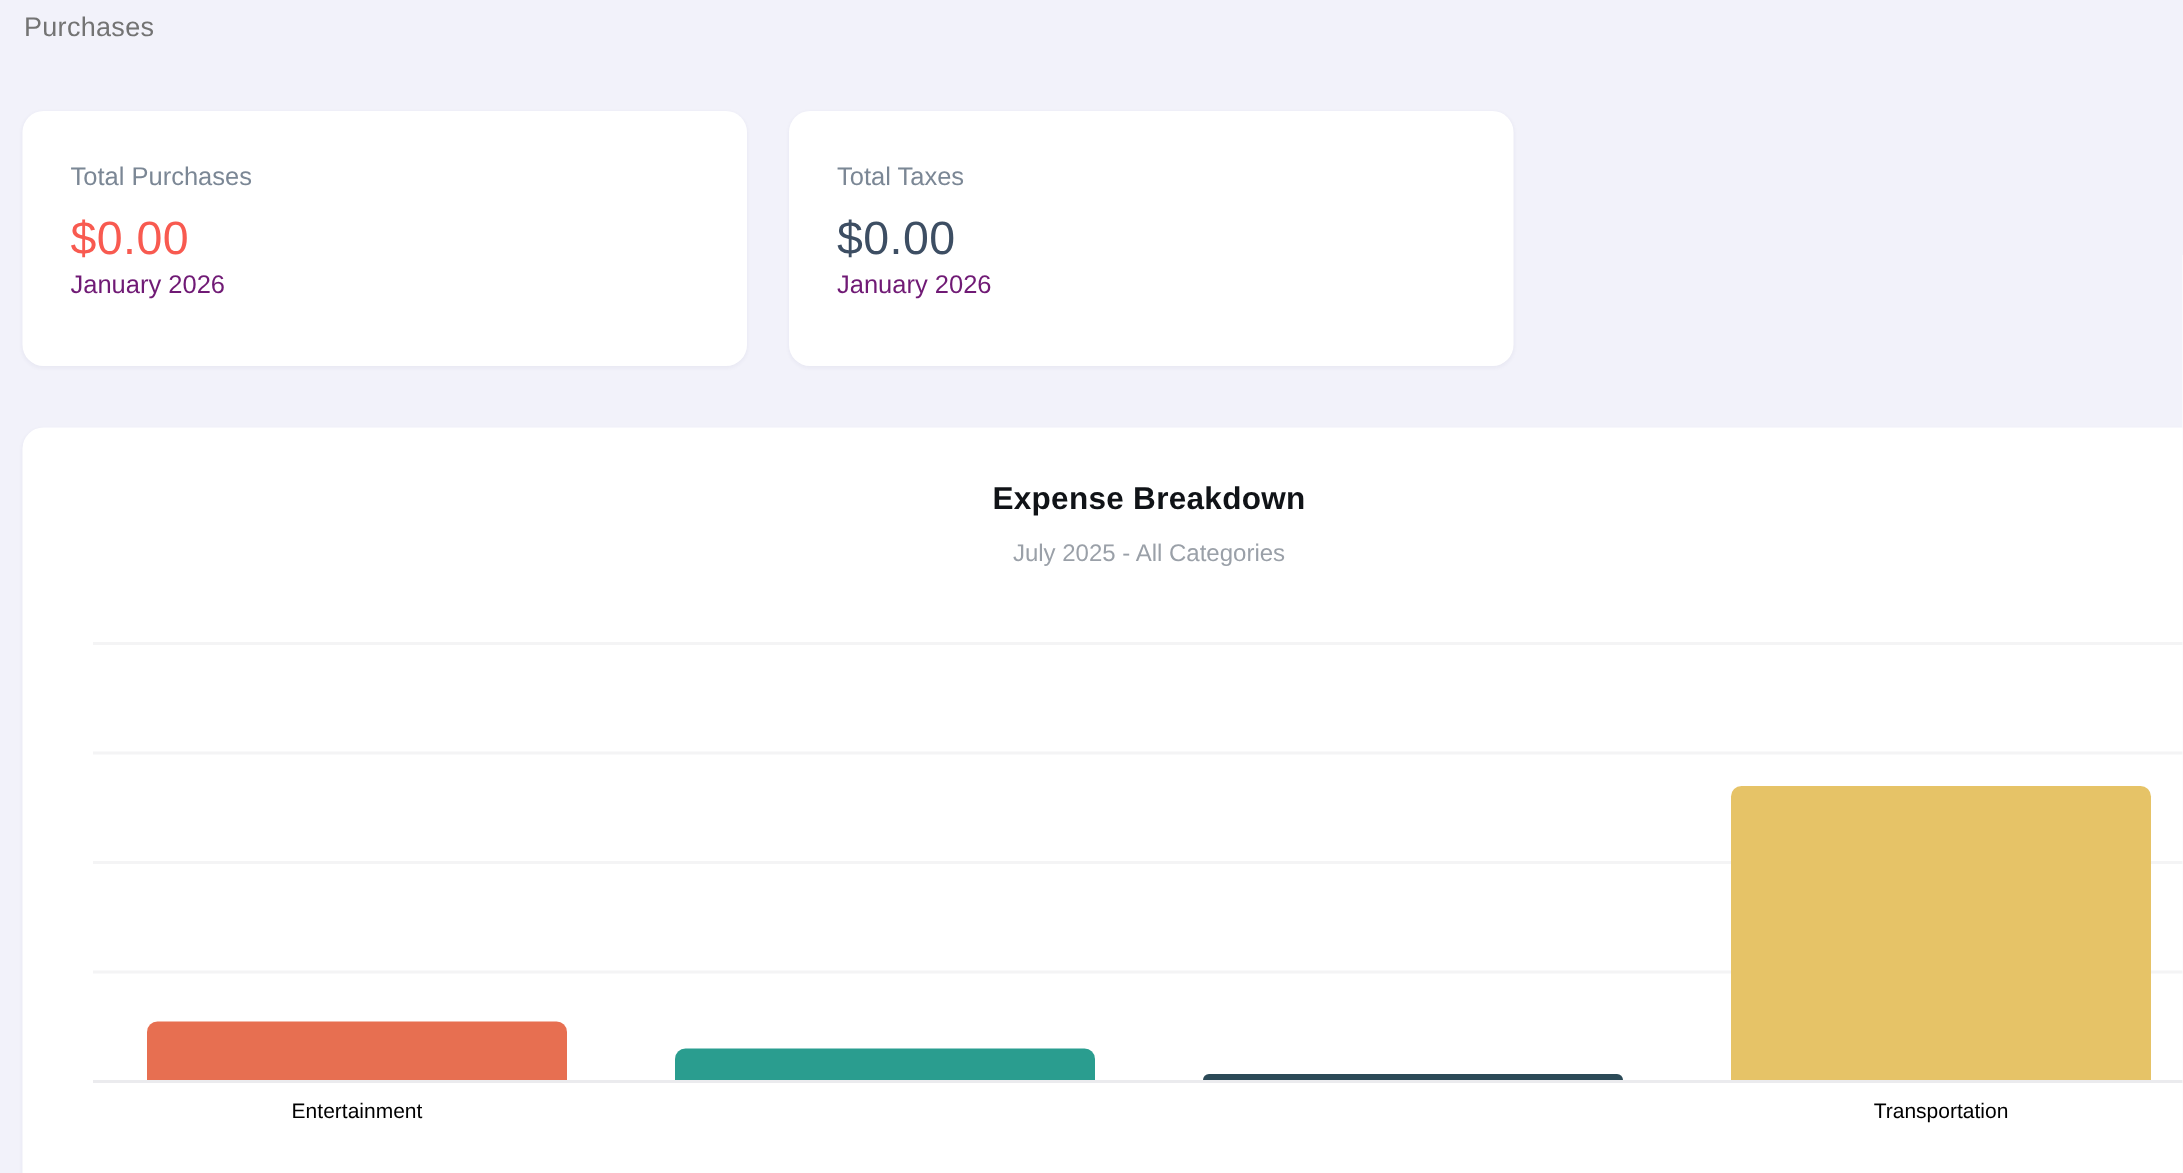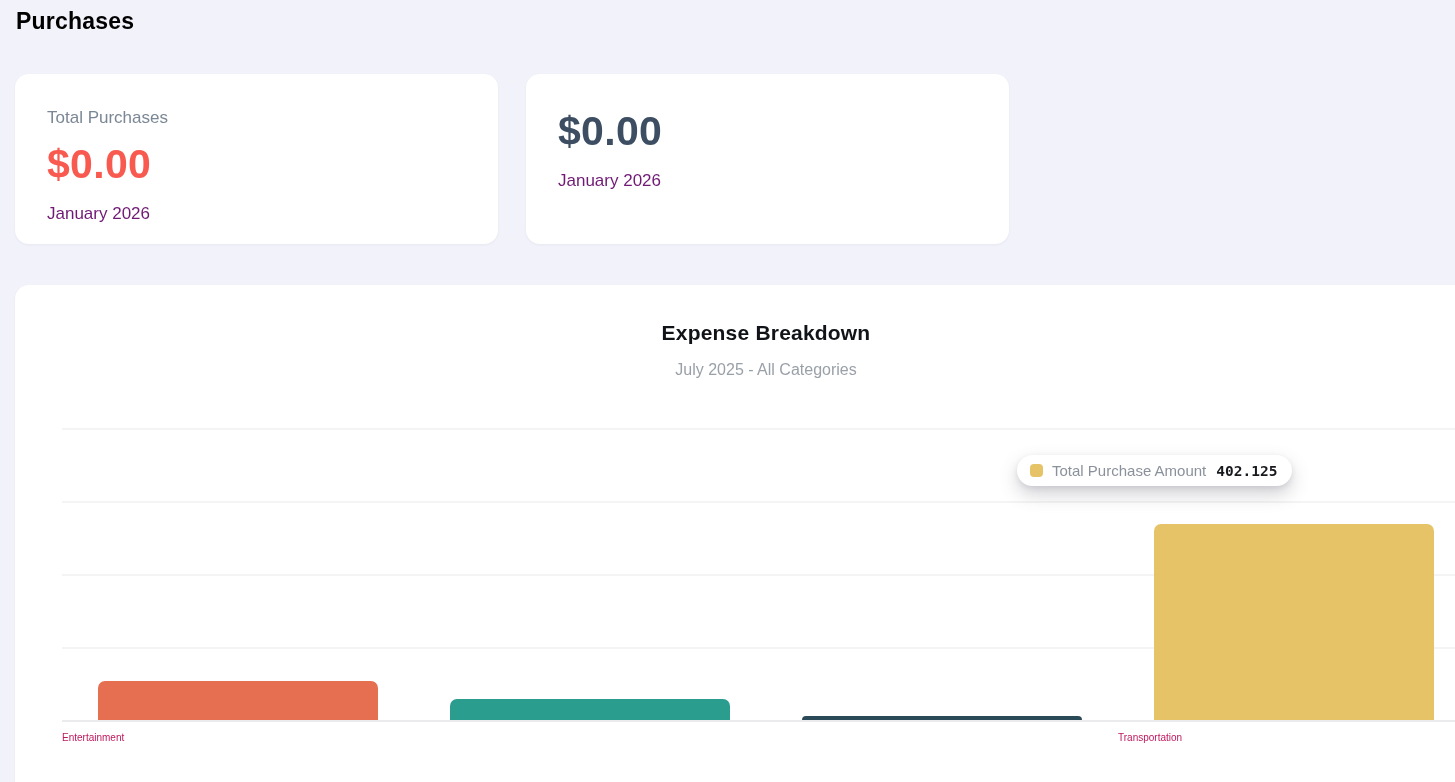--- a/index.html
+++ b/index.html
@@ -5,23 +5,23 @@
   * { margin: 0; padding: 0; box-sizing: border-box; }
   html, body { width: 1455px; height: 782px; overflow: hidden; }
   body {
     background: #f2f2fa;
     font-family: "Liberation Sans", sans-serif;
     position: relative;
   }
   .page-title {
     position: absolute;
     left: 16px; top: 8px;
-    font-size: 23px;
-    font-weight: 700;
-    color: #000000;
+    font-size: 18px;
+    font-weight: 400;
+    color: #737373;
     letter-spacing: 0.2px;
   }
   .cards-row {
     position: absolute;
     left: 15px; top: 74px;
     display: flex;
     gap: 28px;
   }
   .summary-card {
     width: 483px;
@@ -30,24 +30,24 @@
     border-radius: 14px;
     box-shadow: 0 1px 3px rgba(40,40,90,0.05);
     padding: 34px 44px 0 32px;
   }
   .summary-label {
     font-size: 17px;
     color: #7b8795;
     margin-bottom: 13px;
   }
   .summary-amount {
-    font-size: 41px;
-    font-weight: 700;
+    font-size: 31px;
+    font-weight: 400;
     color: #3d4e63;
-    margin-bottom: 16px;
+    margin-bottom: 3px;
     letter-spacing: 0.3px;
   }
   .summary-period {
     font-size: 17px;
     color: #701a75;
   }
   .chart-card {
     position: absolute;
     left: 15px; top: 285px;
     width: 1495px;
@@ -87,23 +87,23 @@
     border-top: 2px solid #f4f4f5;
   }
   .bar {
     position: absolute;
     bottom: 0;
     border-radius: 7px 7px 0 0;
   }
   .xlabel {
     position: absolute;
     top: calc(100% + 12px);
-    text-align: left;
-    font-size: 10px;
-    color: #be185d;
+    text-align: center;
+    font-size: 14px;
+    color: #000000;
   }
   .chart-tooltip {
     position: absolute;
     left: 1002px; top: 170px;
     height: 31px;
     display: flex;
     align-items: center;
     gap: 9px;
     background: #ffffff;
     border-radius: 16px;
@@ -134,20 +134,21 @@
 
 <h1 class="page-title">Purchases</h1>
 
 <div class="cards-row">
   <div class="summary-card">
     <div class="summary-label">Total Purchases</div>
     <div class="summary-amount" style="color: rgb(248, 90, 80);">$0.00</div>
     <div class="summary-period">January 2026</div>
   </div>
   <div class="summary-card">
+    <div class="summary-label">Total Taxes</div>
     <div class="summary-amount" style="color: rgb(61, 78, 99);">$0.00</div>
     <div class="summary-period">January 2026</div>
   </div>
 </div>
 
 <div class="chart-card">
   <div class="chart-head">
     <div class="chart-title">Expense Breakdown</div>
     <div class="chart-subtitle">July 2025 - All Categories</div>
   </div>
@@ -158,18 +159,13 @@
       <div class="gridline" style="top: 50%;"></div>
       <div class="gridline" style="top: 75%;"></div>
       <div class="bar" style="left: 2.55682%; width: 19.8864%; height: 13.3333%; background-color: rgb(231, 111, 81);"></div>
       <div class="xlabel" style="left: 0%; width: 25%;">Entertainment</div>
       <div class="bar" style="left: 27.5568%; width: 19.8864%; height: 7.33333%; background-color: rgb(42, 157, 143);"></div>
       <div class="bar" style="left: 52.5568%; width: 19.8864%; height: 1.33333%; background-color: rgb(43, 74, 87);"></div>
       <div class="bar" style="left: 77.5568%; width: 19.8864%; height: 67.0208%; background-color: rgb(230, 195, 103);"></div>
       <div class="xlabel" style="left: 75%; width: 25%;">Transportation</div>
     </div>
 
-  <div class="chart-tooltip">
-    <span class="tooltip-swatch" style="background-color: rgb(230, 195, 103);"></span>
-    <span class="tooltip-label">Total Purchase Amount</span>
-    <span class="tooltip-value">402.125</span>
-  </div>
 </div>
 
 </body></html>

